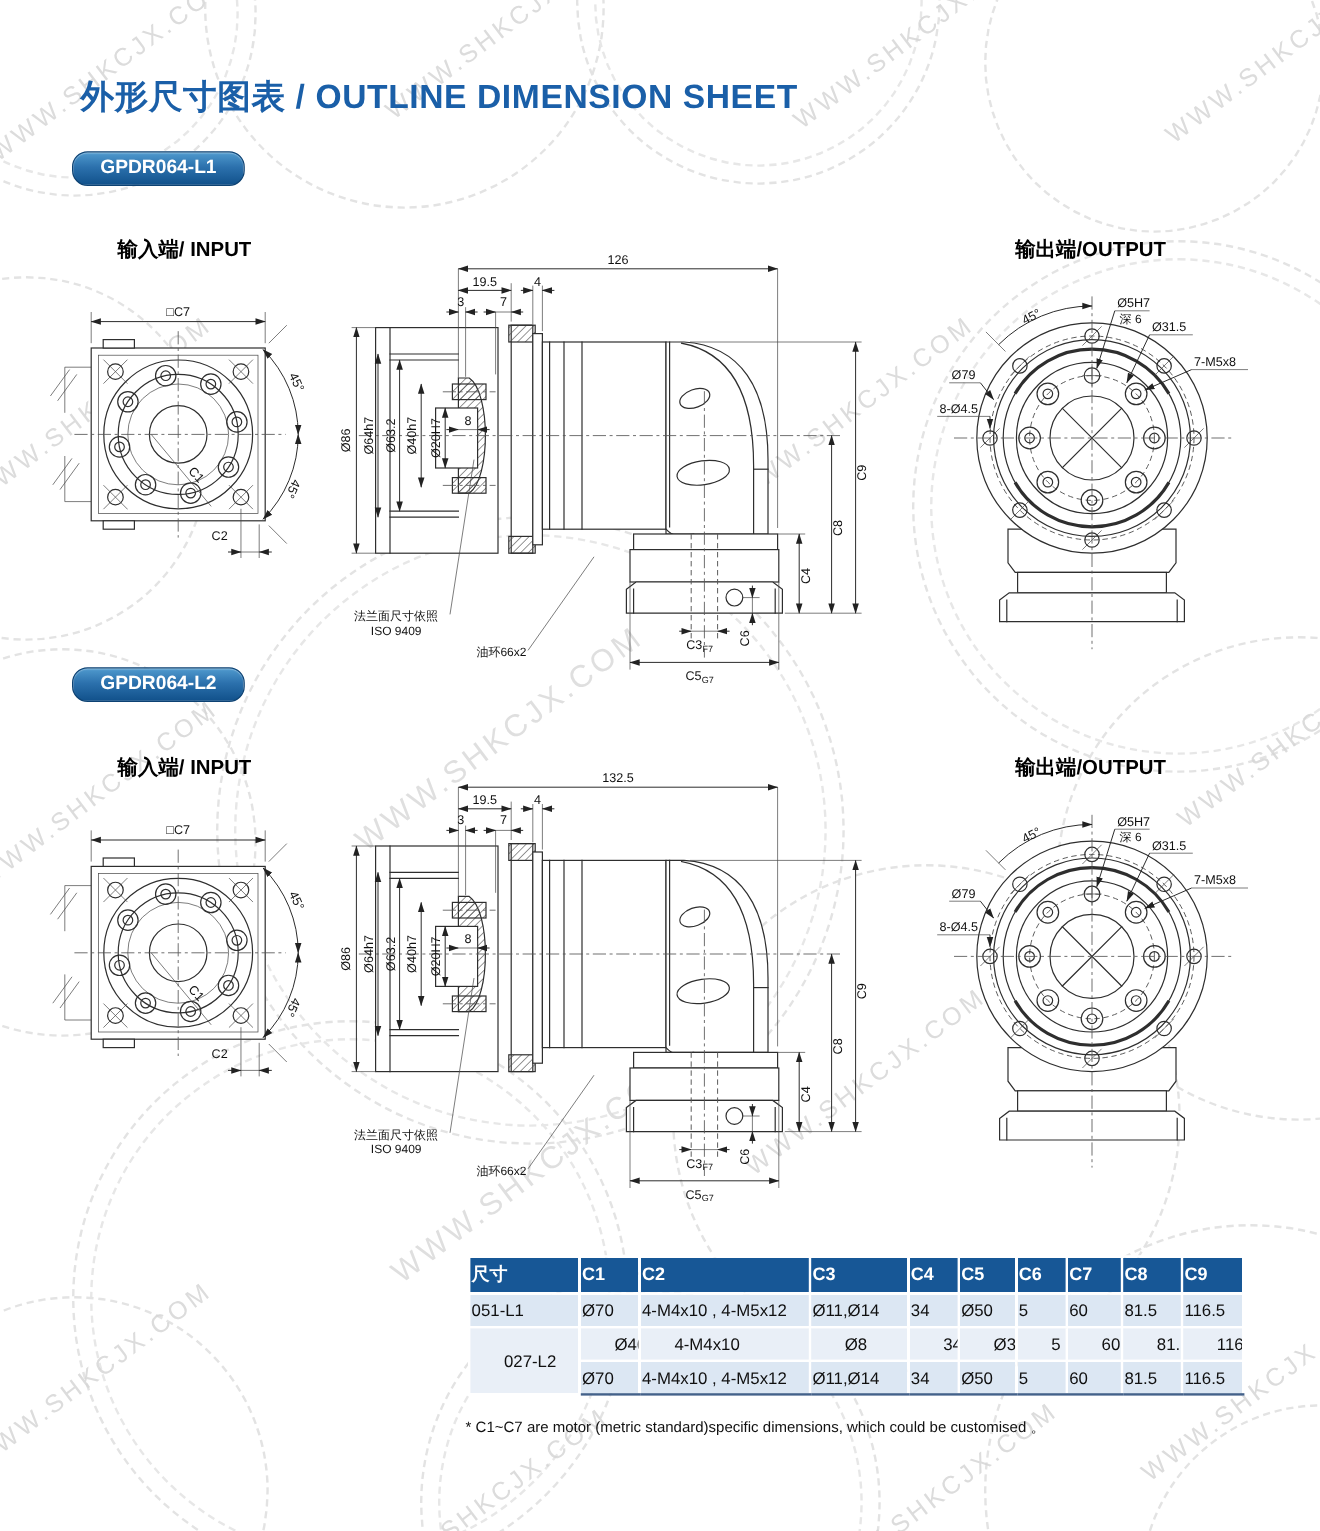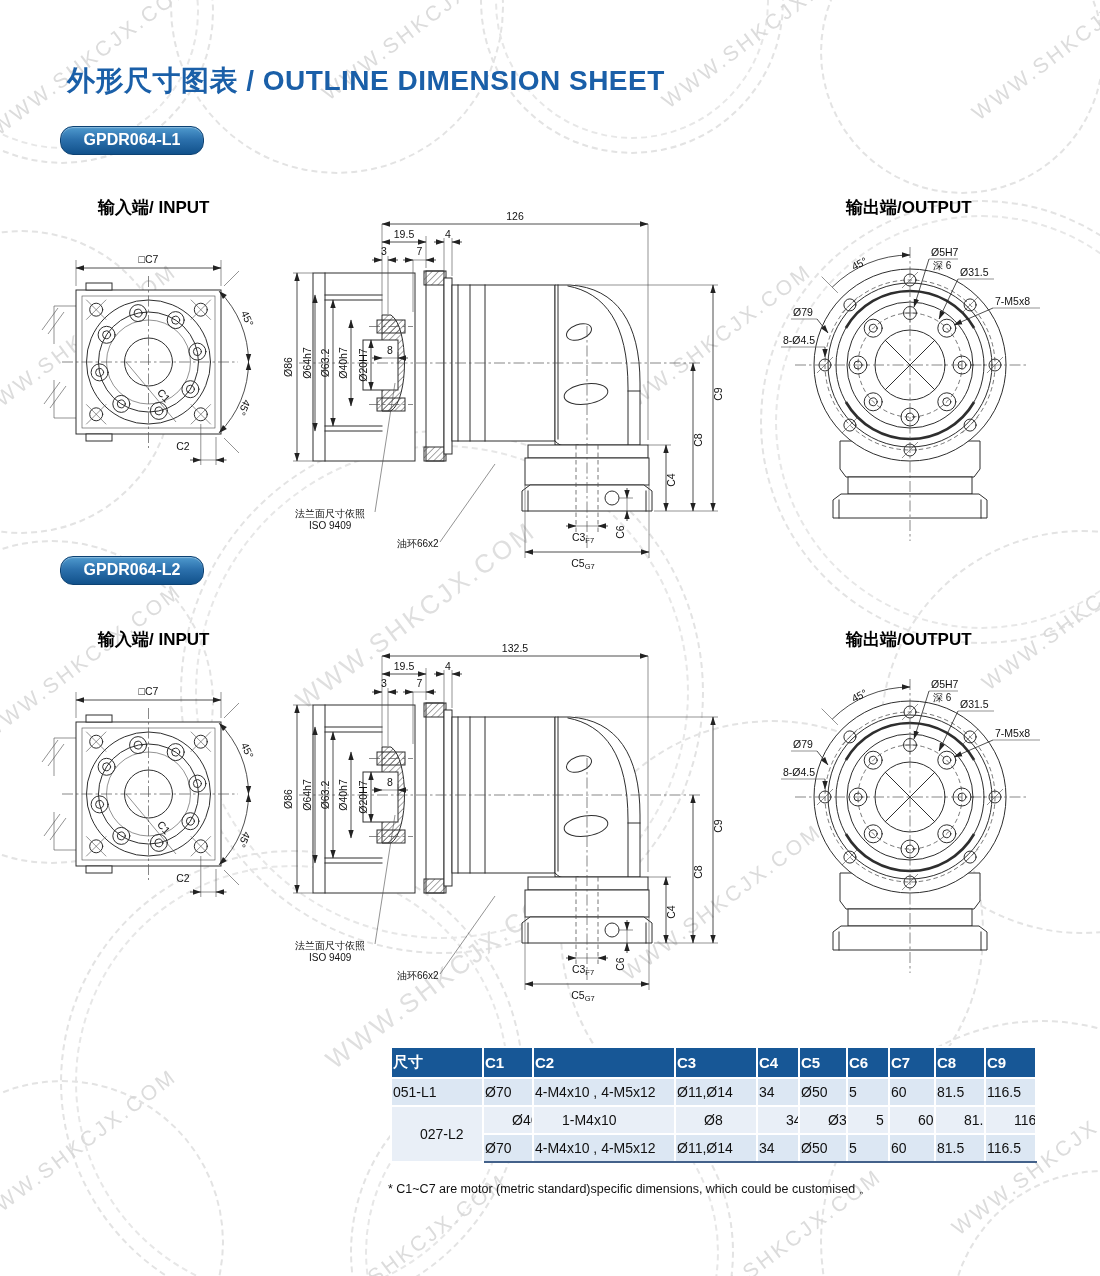--- a/index.html
+++ b/index.html
@@ -465,21 +465,21 @@
           <td>34</td>
           <td>Ø50</td>
           <td>5</td>
           <td>60</td>
           <td>81.5</td>
           <td>116.5</td>
         </tr>
         <tr class="alt group-top">
           <td class="model" rowspan="2">027-L2</td>
           <td>Ø46</td>
-          <td>1-M4x10</td>
+          <td>4-M4x10</td>
           <td>Ø8</td>
           <td>34</td>
           <td>Ø30</td>
           <td>5</td>
           <td>60</td>
           <td>81.5</td>
           <td>116.5</td>
         </tr>
         <tr>
           <td>Ø70</td>

